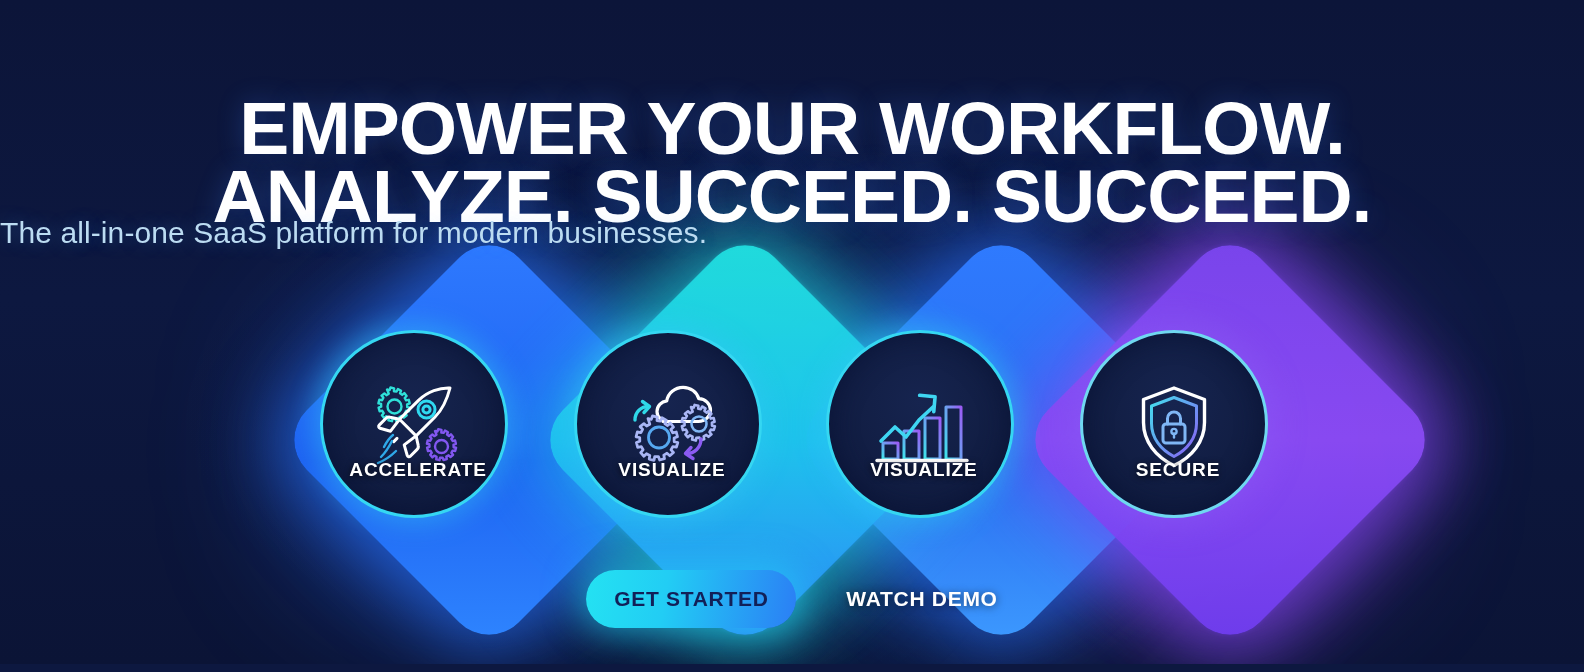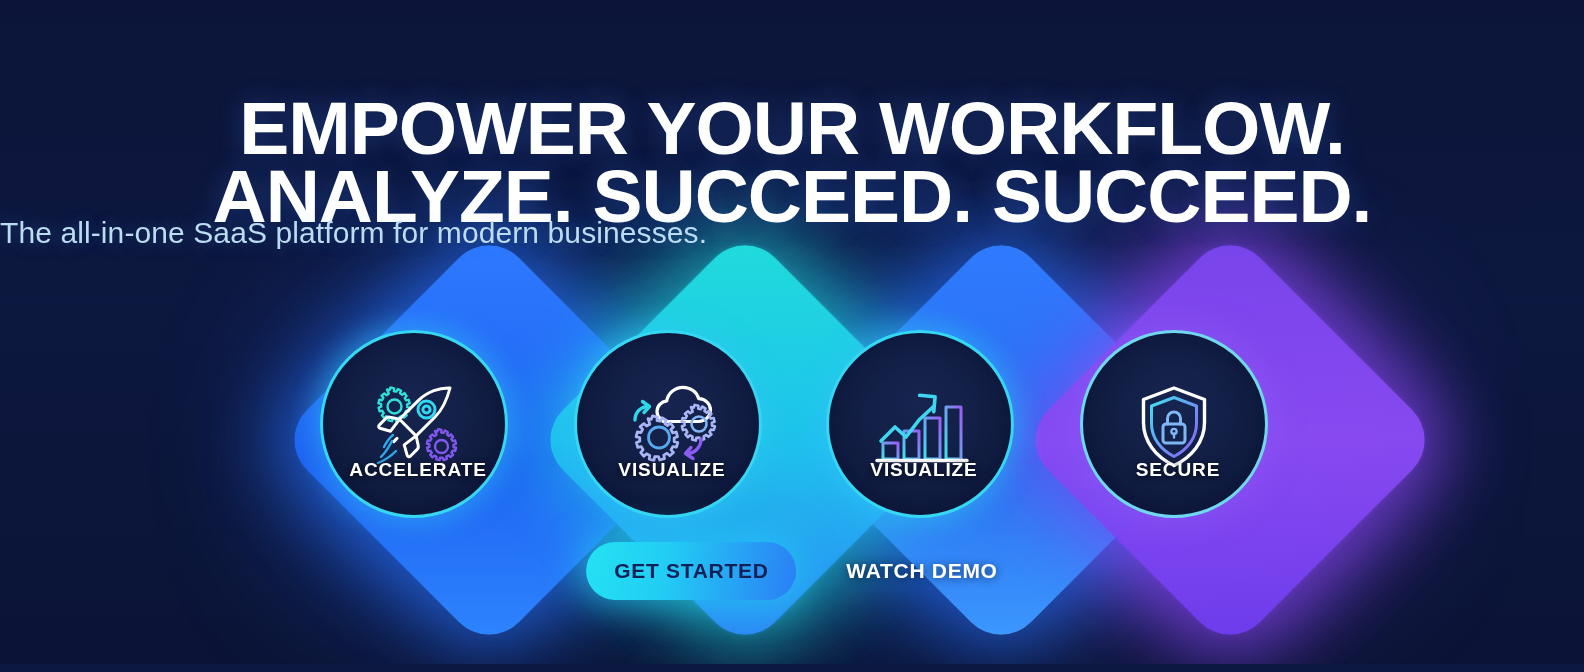--- a/index.html
+++ b/index.html
@@ -78,21 +78,21 @@
     position:absolute;left:4px;bottom:34px;width:100%;text-align:center;
     color:#ffffff;font-size:19px;font-weight:bold;letter-spacing:.9px;
     text-shadow:0 1px 6px rgba(0,0,0,.8);
   }
   .f1{left:320px;top:330px;}
   .f2{left:574px;top:330px;}
   .f3{left:826px;top:330px;}
   .f4{left:1080px;top:330px;}
 
   
-  #cta{position:absolute;left:0;top:542px;width:1584px;z-index:9;
+  #cta{position:absolute;left:0;top:570px;width:1584px;z-index:9;
     display:flex;align-items:center;justify-content:center;gap:50px;}
   #btn-primary{
     display:inline-flex;align-items:center;justify-content:center;
     width:210px;height:58px;border-radius:29px;border:none;cursor:pointer;
     background:linear-gradient(100deg,#24e2f2 0%,#22cdf4 38%,#2b7ef5 100%);
     color:#122058;font-size:21px;font-weight:bold;letter-spacing:.7px;
     font-family:"Liberation Sans", sans-serif;
     box-shadow:0 0 34px 8px rgba(36,210,245,.55);
   }
   #btn-secondary{

